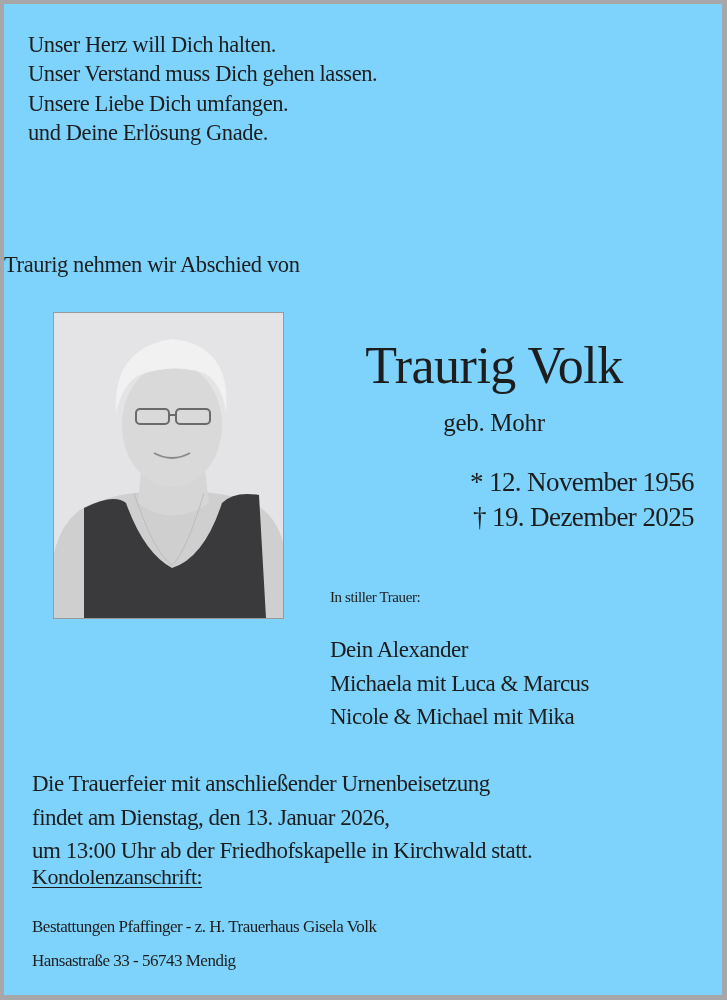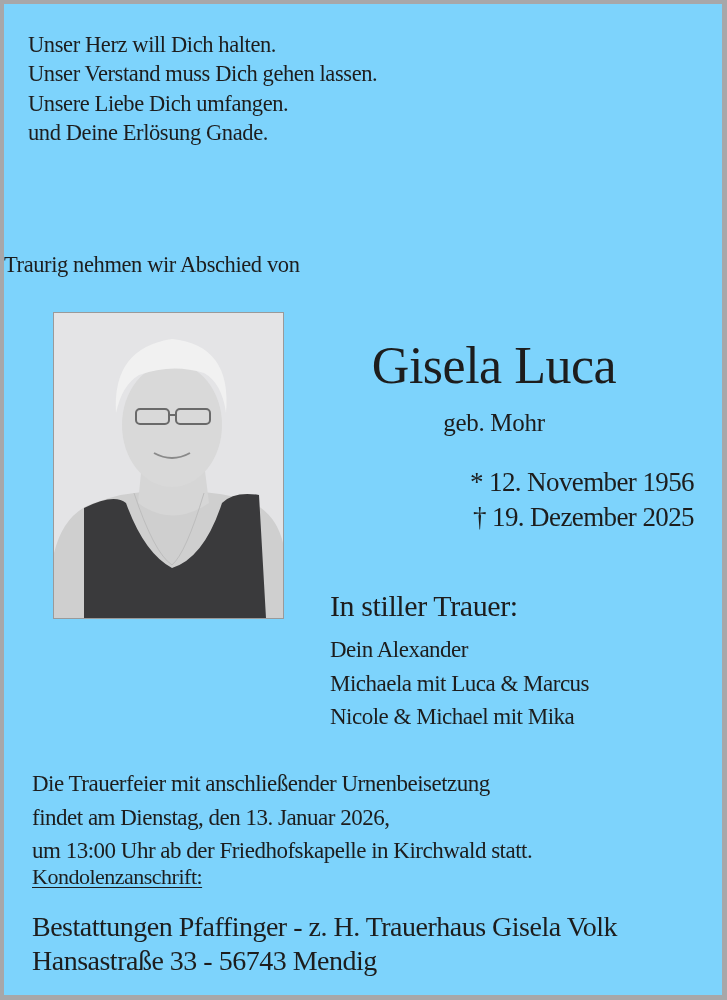--- a/index.html
+++ b/index.html
@@ -16,25 +16,25 @@
     .abs { position: absolute; white-space: nowrap; }
     .poem { left: 24px; top: 26px; font-size: 22.5px; line-height: 29.4px; letter-spacing: -0.4px; }
     .intro { left: 0; width: 633px; top: 224px; text-align: left; font-size: 22.5px; letter-spacing: -0.4px; margin-top: 24px; }
     .photo {
       position: absolute; left: 49px; top: 308px; width: 229px; height: 305px;
       border: 1px solid #9a9a9a; background: #e3e3e5; overflow: hidden;
     }
     .name { left: 290px; width: 400px; top: 332px; text-align: center; font-size: 52px; letter-spacing: -0.5px; line-height: 60px; }
     .maiden { left: 290px; width: 400px; top: 405px; text-align: center; font-size: 25px; letter-spacing: -0.3px; }
     .dates { left: 290px; width: 400px; top: 461px; text-align: right; font-size: 27px; line-height: 35px; letter-spacing: -0.6px; }
-    .mourn-head { left: 326px; top: 585px; font-size: 30px; letter-spacing: -0.4px; }
+    .mourn-head { left: 326px; top: 585px; font-size: 15px; letter-spacing: -0.4px; }
     .mourners { left: 326px; top: 629px; font-size: 23px; line-height: 33.5px; letter-spacing: -0.5px; }
     .funeral { left: 28px; top: 763px; font-size: 23px; line-height: 33.5px; letter-spacing: -0.5px; }
     .condo-head { left: 28px; top: 860px; font-size: 22px; letter-spacing: -0.5px; text-decoration: underline; text-decoration-thickness: 1px; text-underline-offset: 3px; }
-    .condo { left: 28px; top: 906px; font-size: 28px; line-height: 33.5px; letter-spacing: -0.5px; }
+    .condo { left: 28px; top: 906px; font-size: 17px; line-height: 33.5px; letter-spacing: -0.5px; }
     .line { display: block; }
   </style>
 </head>
 <body>
 
 <div class="card">
 
   <div class="abs poem">
     <span class="line">Unser Herz will Dich halten.</span>
     <span class="line">Unser Verstand muss Dich gehen lassen.</span>
@@ -61,21 +61,21 @@
       <rect x="82" y="96" width="33" height="15" rx="4" fill="none" stroke="#6a6a6a" stroke-width="2"></rect>
       <rect x="122" y="96" width="34" height="15" rx="4" fill="none" stroke="#6a6a6a" stroke-width="2"></rect>
       <line x1="115" y1="102" x2="122" y2="102" stroke="#6a6a6a" stroke-width="2"></line>
 
       <path d="M100 140 Q118 150 136 140" fill="none" stroke="#8a8a8a" stroke-width="2"></path>
 
       <path d="M80 180 Q100 240 118 252 Q132 240 150 180" fill="none" stroke="#bdbdbd" stroke-width="1"></path>
     </svg>
   </div>
 
-  <div class="abs name">Gisela Luca</div>
+  <div class="abs name">Traurig Volk</div>
   <div class="abs maiden">geb. Mohr</div>
   <div class="abs dates">
     <span class="line">* 12. November 1956</span>
     <span class="line">† 19. Dezember 2025</span>
   </div>
 
   <div class="abs mourn-head">In stiller Trauer:</div>
   <div class="abs mourners">
     <span class="line">Dein Alexander</span>
     <span class="line">Michaela mit Luca &amp; Marcus</span>

